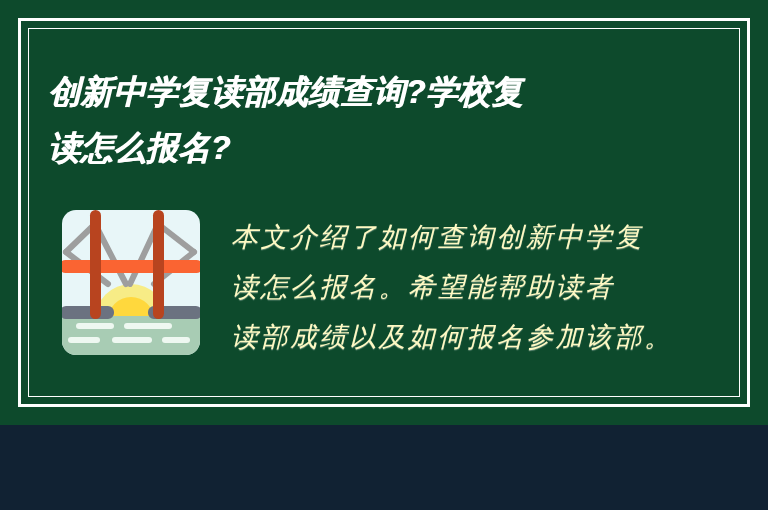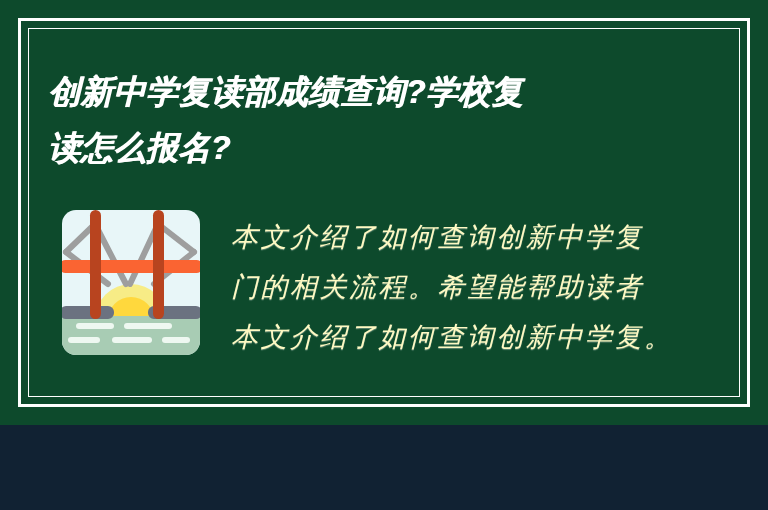--- a/index.html
+++ b/index.html
@@ -146,17 +146,17 @@
         <rect x="62" y="113" width="48" height="6" rx="3"></rect>
         <rect x="6" y="127" width="32" height="6" rx="3"></rect>
         <rect x="50" y="127" width="40" height="6" rx="3"></rect>
         <rect x="100" y="127" width="28" height="6" rx="3"></rect>
       </g>
     </svg>
   </div>
 
   <div class="body-block">
     <span class="body-line">本文介绍了如何查询创新中学复</span>
-    <span class="body-line">门的相关流程。希望能帮助读者</span>
-    <span class="body-line">本文介绍了如何查询创新中学复。</span>
+    <span class="body-line">读怎么报名。希望能帮助读者</span>
+    <span class="body-line">读部成绩以及如何报名参加该部。</span>
   </div>
 
 </div>
 
 </body></html>

